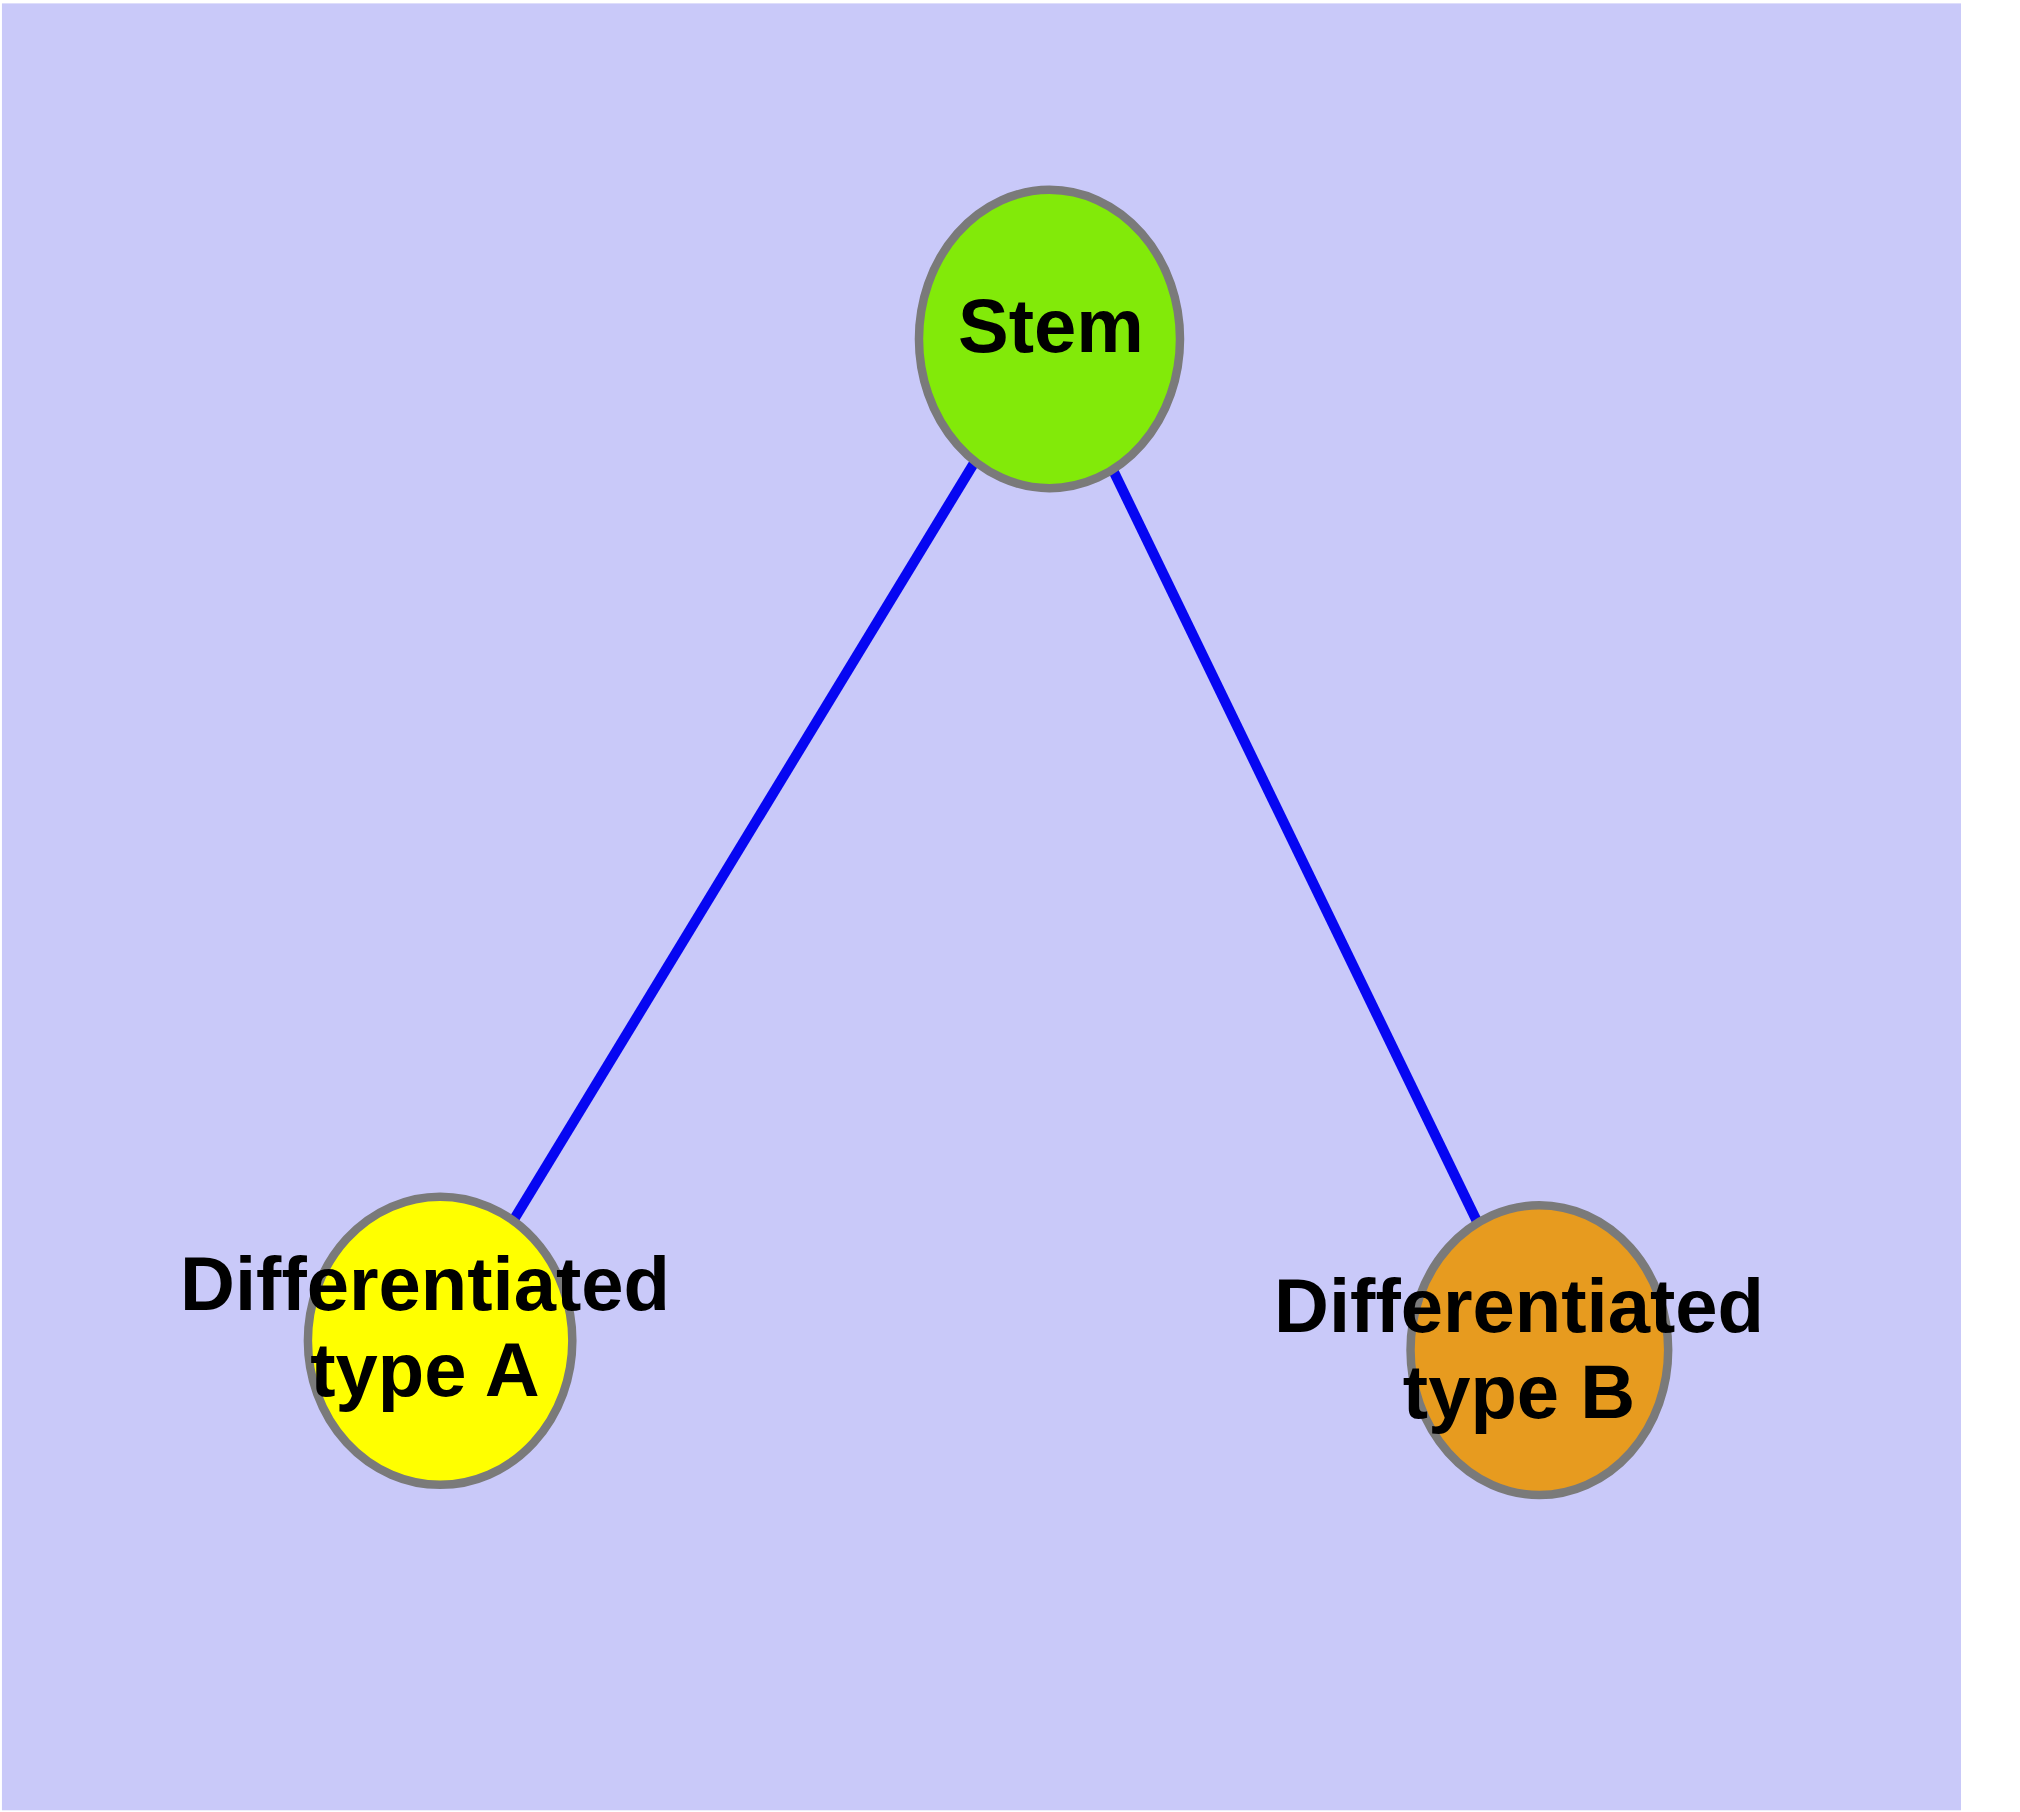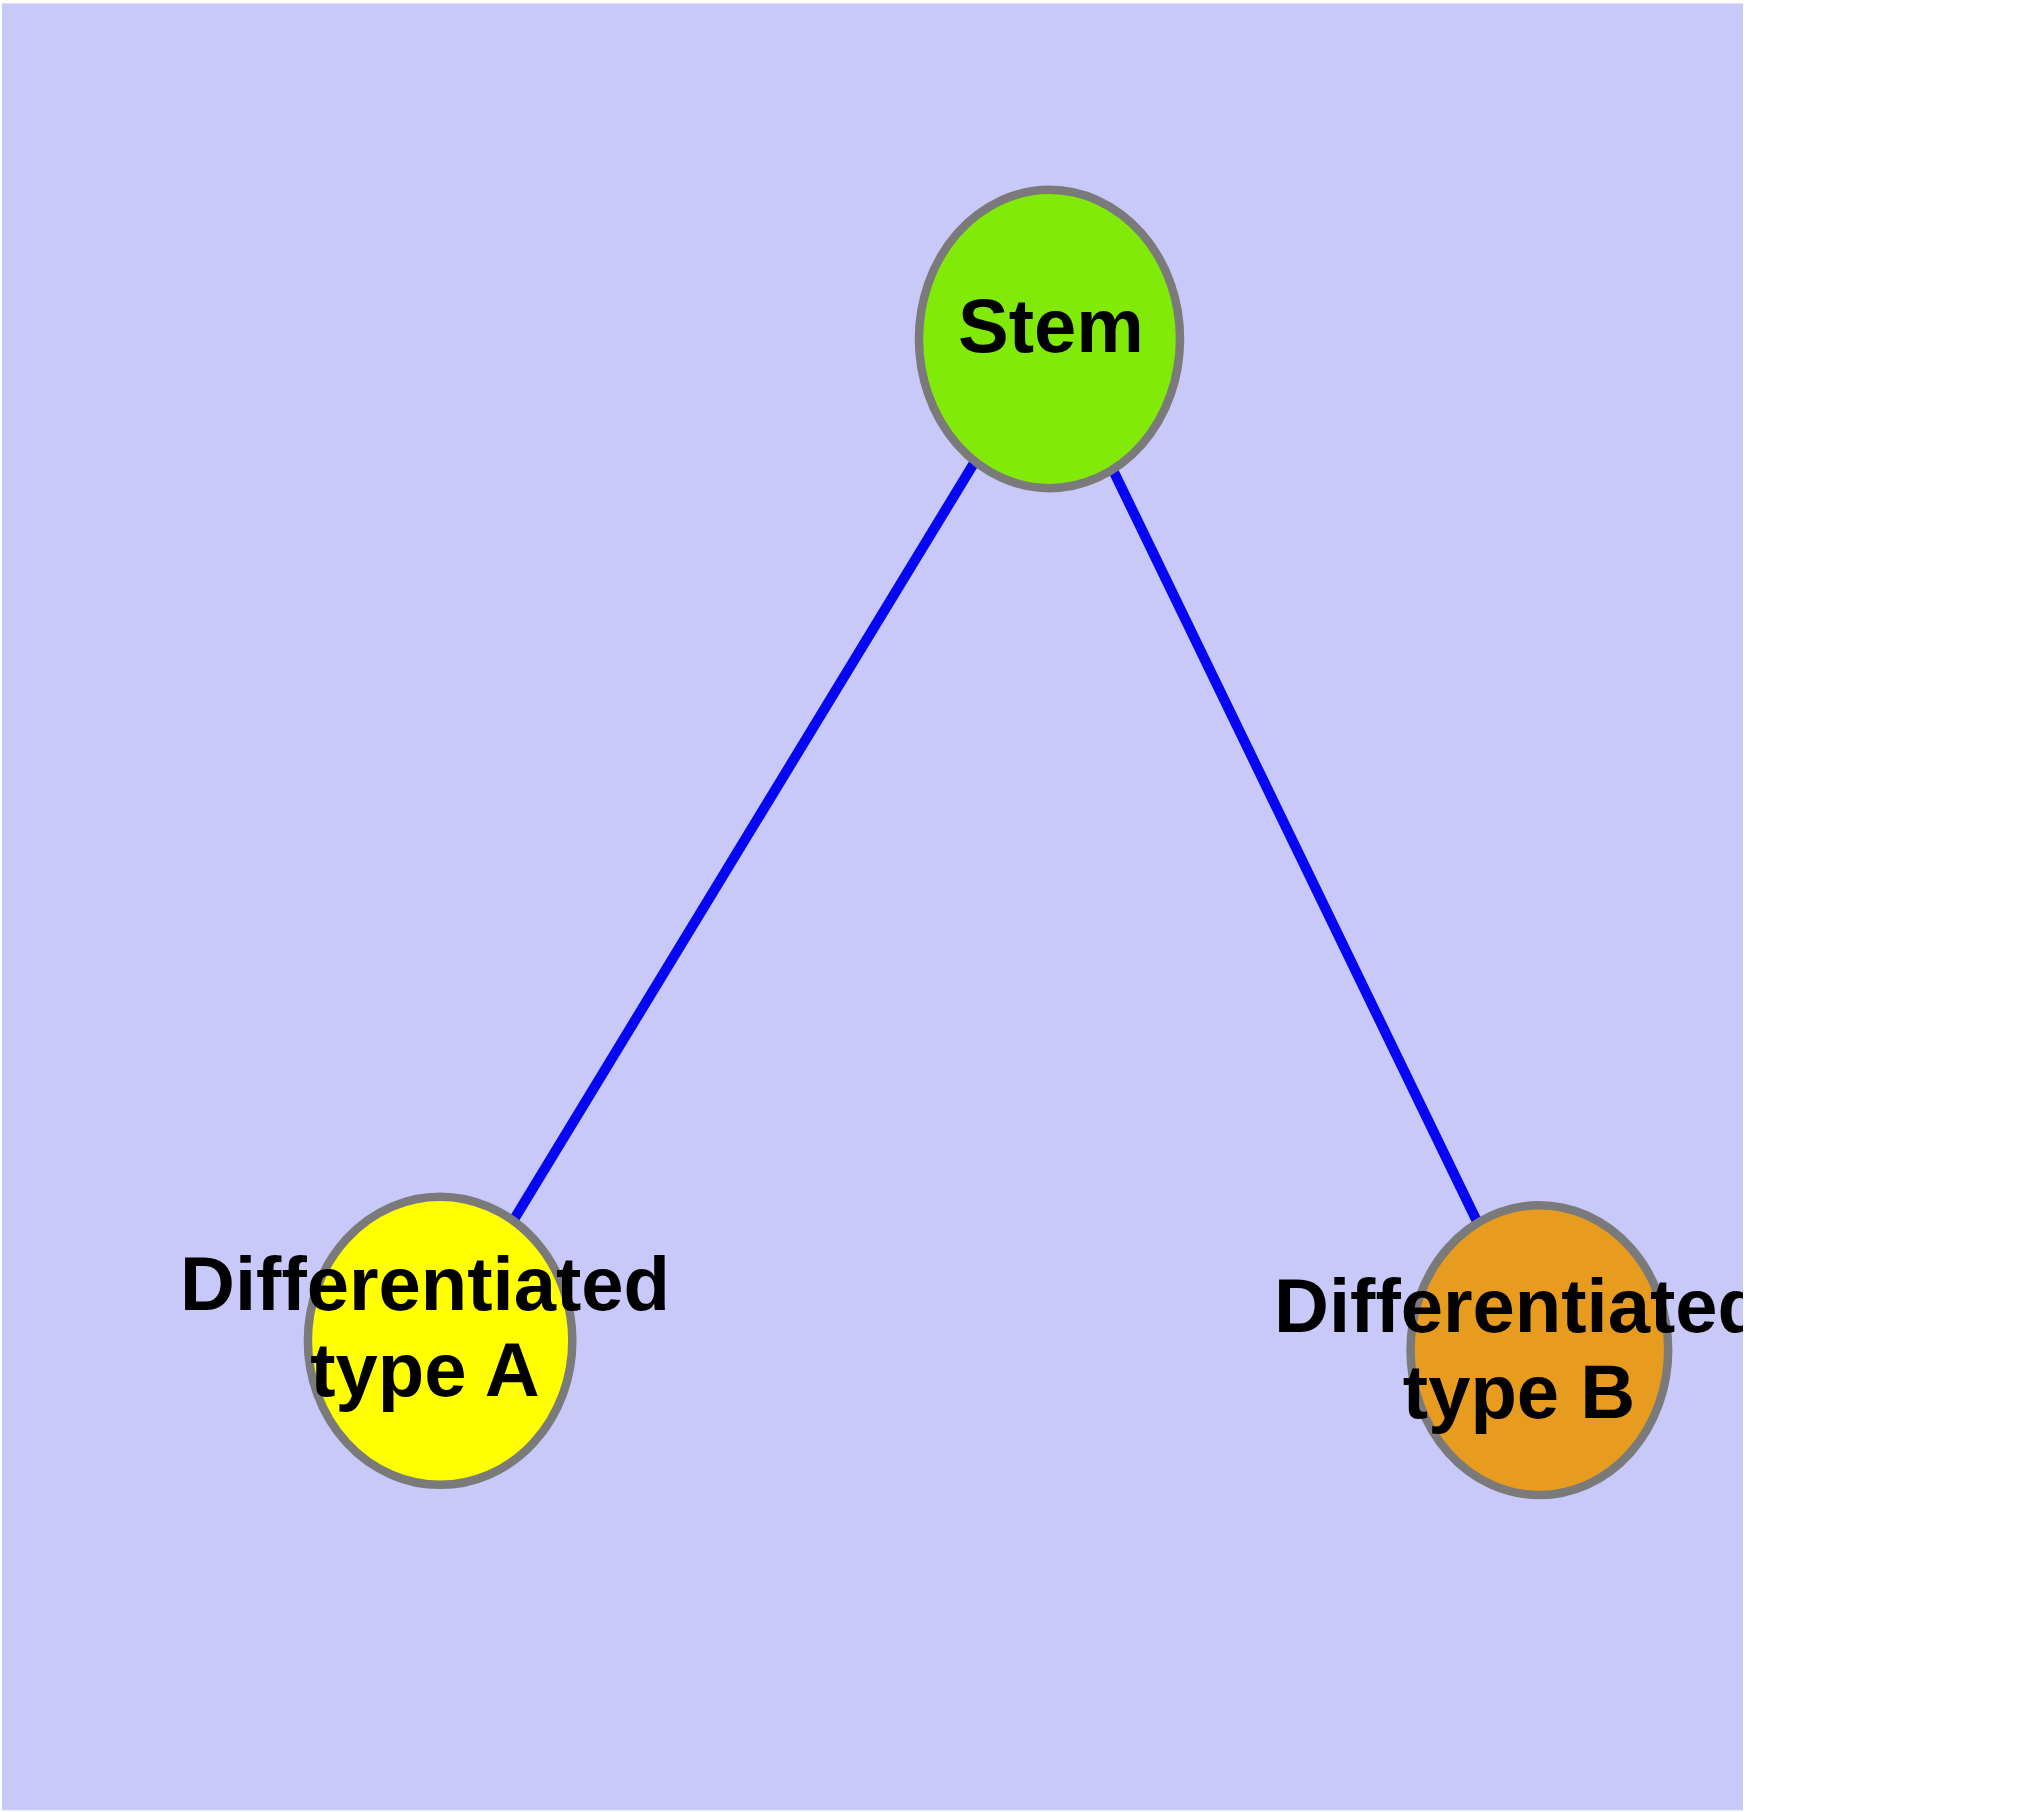--- a/index.html
+++ b/index.html
@@ -3,21 +3,21 @@
 <meta charset="utf-8">
 <style>
   html, body {
     margin: 0;
     padding: 0;
     background: #ffffff;
     font-family: "Liberation Sans", sans-serif;
   }
   .stage {
     position: relative;
-    width: 1743px;
+    width: 1961px;
     height: 1812px;
     overflow: hidden;
   }
   .stage svg {
     position: absolute;
     left: 0;
     top: 0;
     display: block;
   }
   .edge {

